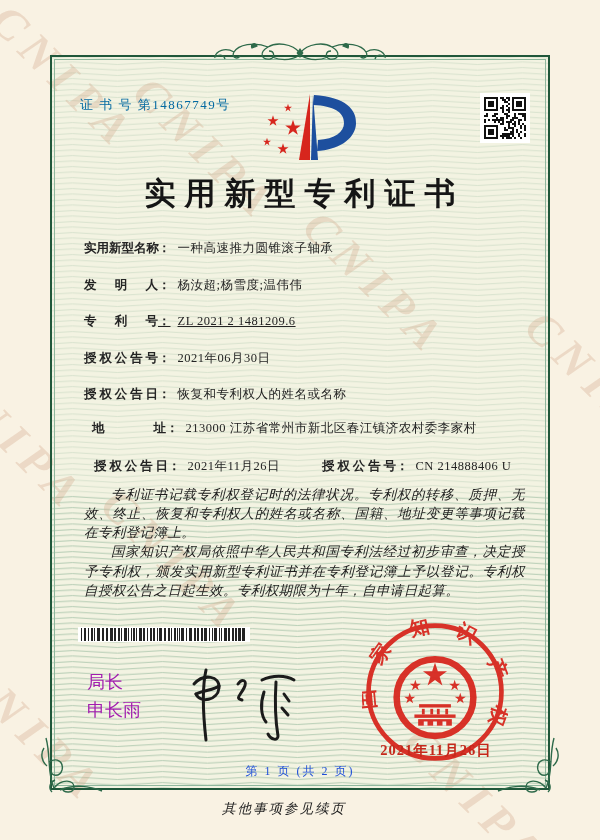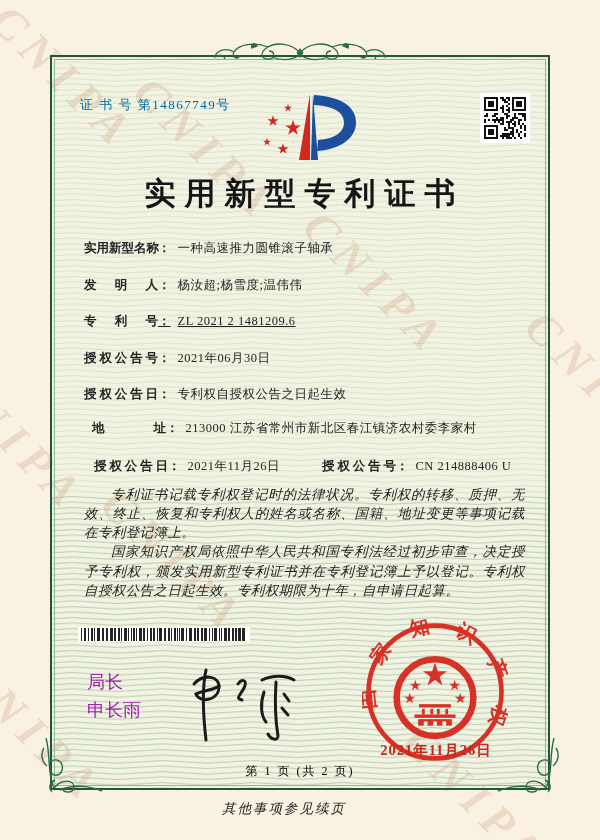--- a/index.html
+++ b/index.html
@@ -67,21 +67,21 @@
   }
   .signature{position:absolute; left:176px; top:656px; z-index:6;}
   .seal{position:absolute; left:362px; top:619px; z-index:6; opacity:0.94;}
   .seal-date{
     position:absolute; left:366px; top:741px; width:140px; z-index:7;
     text-align:center; font-size:14.5px; font-weight:bold; color:#c4281b;
     letter-spacing:1px; white-space:nowrap;
   }
   .page-footer{
     position:absolute; left:50px; top:763px; width:500px; z-index:5;
-    text-align:center; font-size:12px; letter-spacing:2px; color:#000000;
+    text-align:center; font-size:12px; letter-spacing:2px; color:#1d4ed8;
   }
   .note{
     position:absolute; left:0; top:800px; width:568px; z-index:5;
     text-align:center; font-size:13.5px; font-style:italic;
     letter-spacing:2px; color:#222;
   }
 </style>
 </head>
 <body>
 
@@ -314,21 +314,21 @@
     <div class="frow r1">
       <span class="flabel">发明人</span><span class="fcolon">：</span><span class="fval">杨汝超;杨雪度;温伟伟</span>
     </div>
     <div class="frow r2">
       <span class="flabel">专利号</span><span class="fcolon">：</span><span class="fval">ZL 2021 2 1481209.6</span>
     </div>
     <div class="frow r3">
       <span class="flabel">授权公告号</span><span class="fcolon">：</span><span class="fval">2021年06月30日</span>
     </div>
     <div class="frow r4">
-      <span class="flabel">授权公告日</span><span class="fcolon">：</span><span class="fval">专利权自授权公告之日起生效</span>
+      <span class="flabel">授权公告日</span><span class="fcolon">：</span><span class="fval">恢复和专利权人的姓名或名称</span>
     </div>
     <div class="frow r5">
       <span class="flabel">地址</span><span class="fcolon">：</span><span class="fval">213000 江苏省常州市新北区春江镇济农村委李家村</span>
     </div>
     <div class="frow r6">
       <span class="flabel">授权公告日</span><span class="fcolon">：</span><span class="fval">2021年11月26日</span>
       <span class="pair2">
         <span class="flabel">授权公告号</span><span class="fcolon">：</span><span class="fval">CN 214888406 U</span>
       </span>
     </div>

